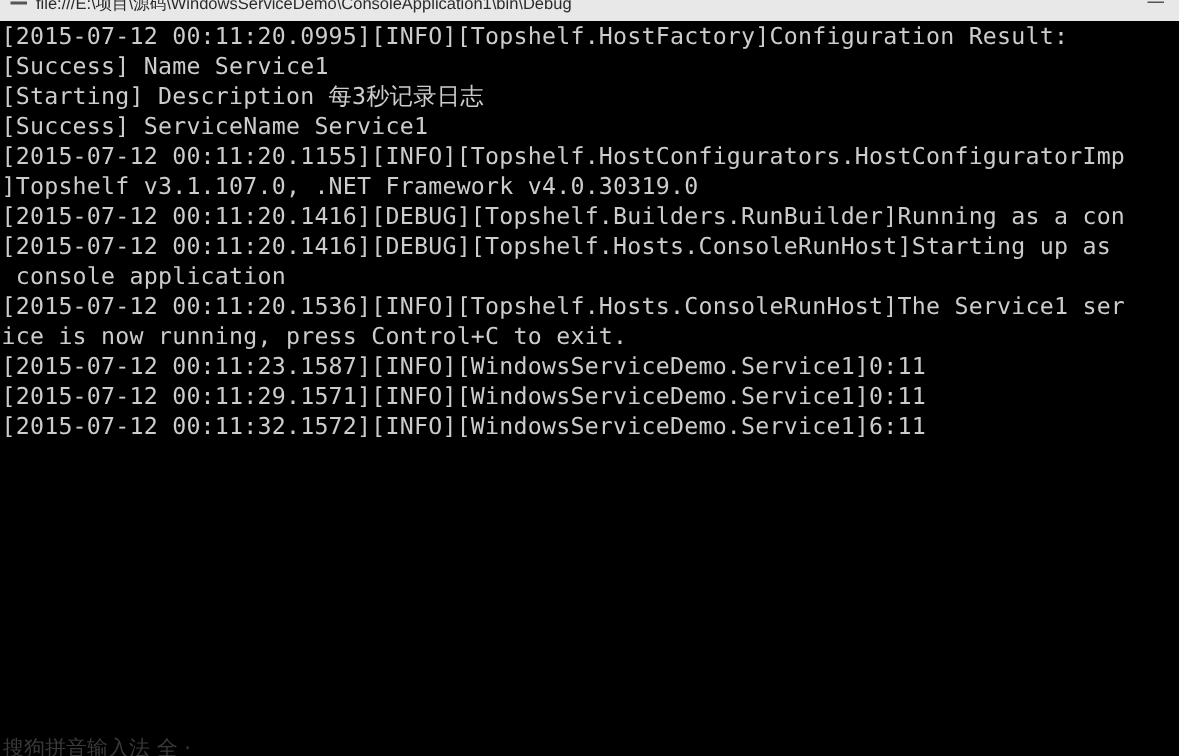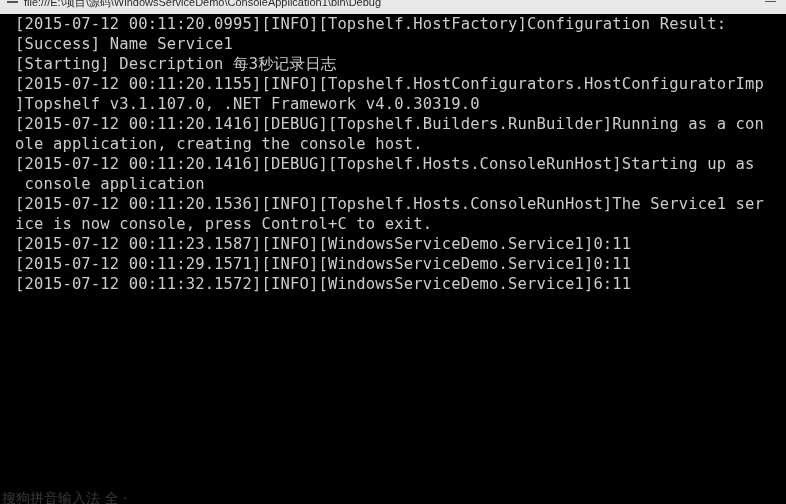--- a/index.html
+++ b/index.html
@@ -49,21 +49,21 @@
     background:#000;overflow:hidden;
   }
   .console-line{
     color:#cccccc;
     font-family:"DejaVu Sans Mono","Liberation Mono",monospace;
     font-size:15.5px;
     line-height:20px;
     height:20px;
     white-space:pre;
     letter-spacing:0.15px;
-    padding-left:15px;
+    padding-left:1px;
   }
 
   
   .ime-bar{
     position:absolute;left:0;bottom:0;width:656px;height:24px;
     background:#000;overflow:hidden;
   }
   .ime-text{
     position:absolute;left:2px;top:10px;
     font-family:"DejaVu Sans","Liberation Sans",sans-serif;
@@ -86,28 +86,28 @@
             <span class="glyph"></span>
           </span>
       </span>
     </div>
   </div>
 
   <div class="console">
     <div class="console-line">[2015-07-12 00:11:20.0995][INFO][Topshelf.HostFactory]Configuration Result:</div>
     <div class="console-line">[Success] Name Service1</div>
     <div class="console-line">[Starting] Description 每3秒记录日志</div>
+    <div class="console-line">[Success] ServiceName Service1</div>
     <div class="console-line">[2015-07-12 00:11:20.1155][INFO][Topshelf.HostConfigurators.HostConfiguratorImp</div>
     <div class="console-line">]Topshelf v3.1.107.0, .NET Framework v4.0.30319.0</div>
     <div class="console-line">[2015-07-12 00:11:20.1416][DEBUG][Topshelf.Builders.RunBuilder]Running as a con</div>
-    <div class="console-line">ole application, creating the console host.</div>
     <div class="console-line">[2015-07-12 00:11:20.1416][DEBUG][Topshelf.Hosts.ConsoleRunHost]Starting up as</div>
     <div class="console-line"> console application</div>
     <div class="console-line">[2015-07-12 00:11:20.1536][INFO][Topshelf.Hosts.ConsoleRunHost]The Service1 ser</div>
-    <div class="console-line">ice is now console, press Control+C to exit.</div>
+    <div class="console-line">ice is now running, press Control+C to exit.</div>
     <div class="console-line">[2015-07-12 00:11:23.1587][INFO][WindowsServiceDemo.Service1]0:11</div>
     <div class="console-line">[2015-07-12 00:11:29.1571][INFO][WindowsServiceDemo.Service1]0:11</div>
     <div class="console-line">[2015-07-12 00:11:32.1572][INFO][WindowsServiceDemo.Service1]6:11</div>
   </div>
 
   <div class="ime-bar">
     <span class="ime-text">搜狗拼音输入法  全  ·</span>
   </div>
 
 </div>

